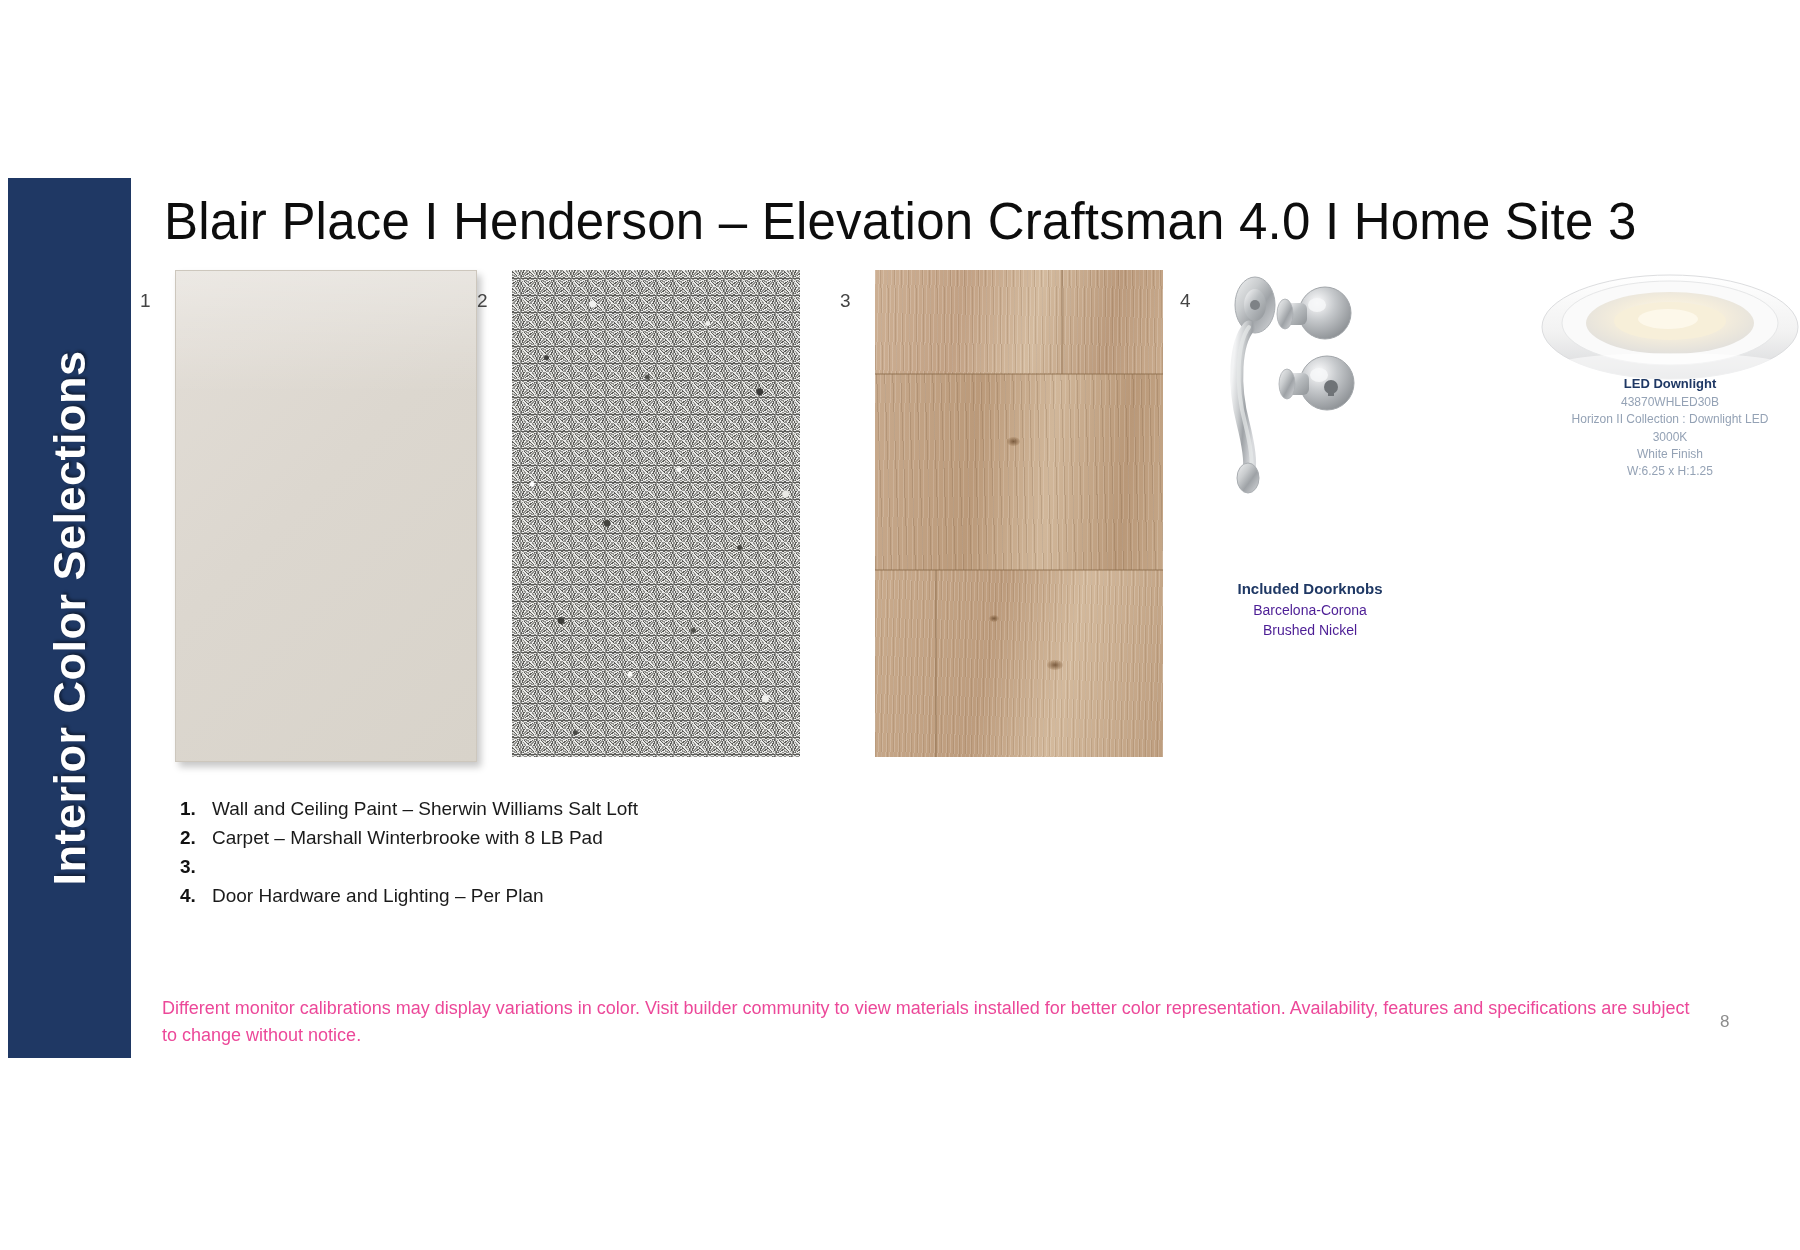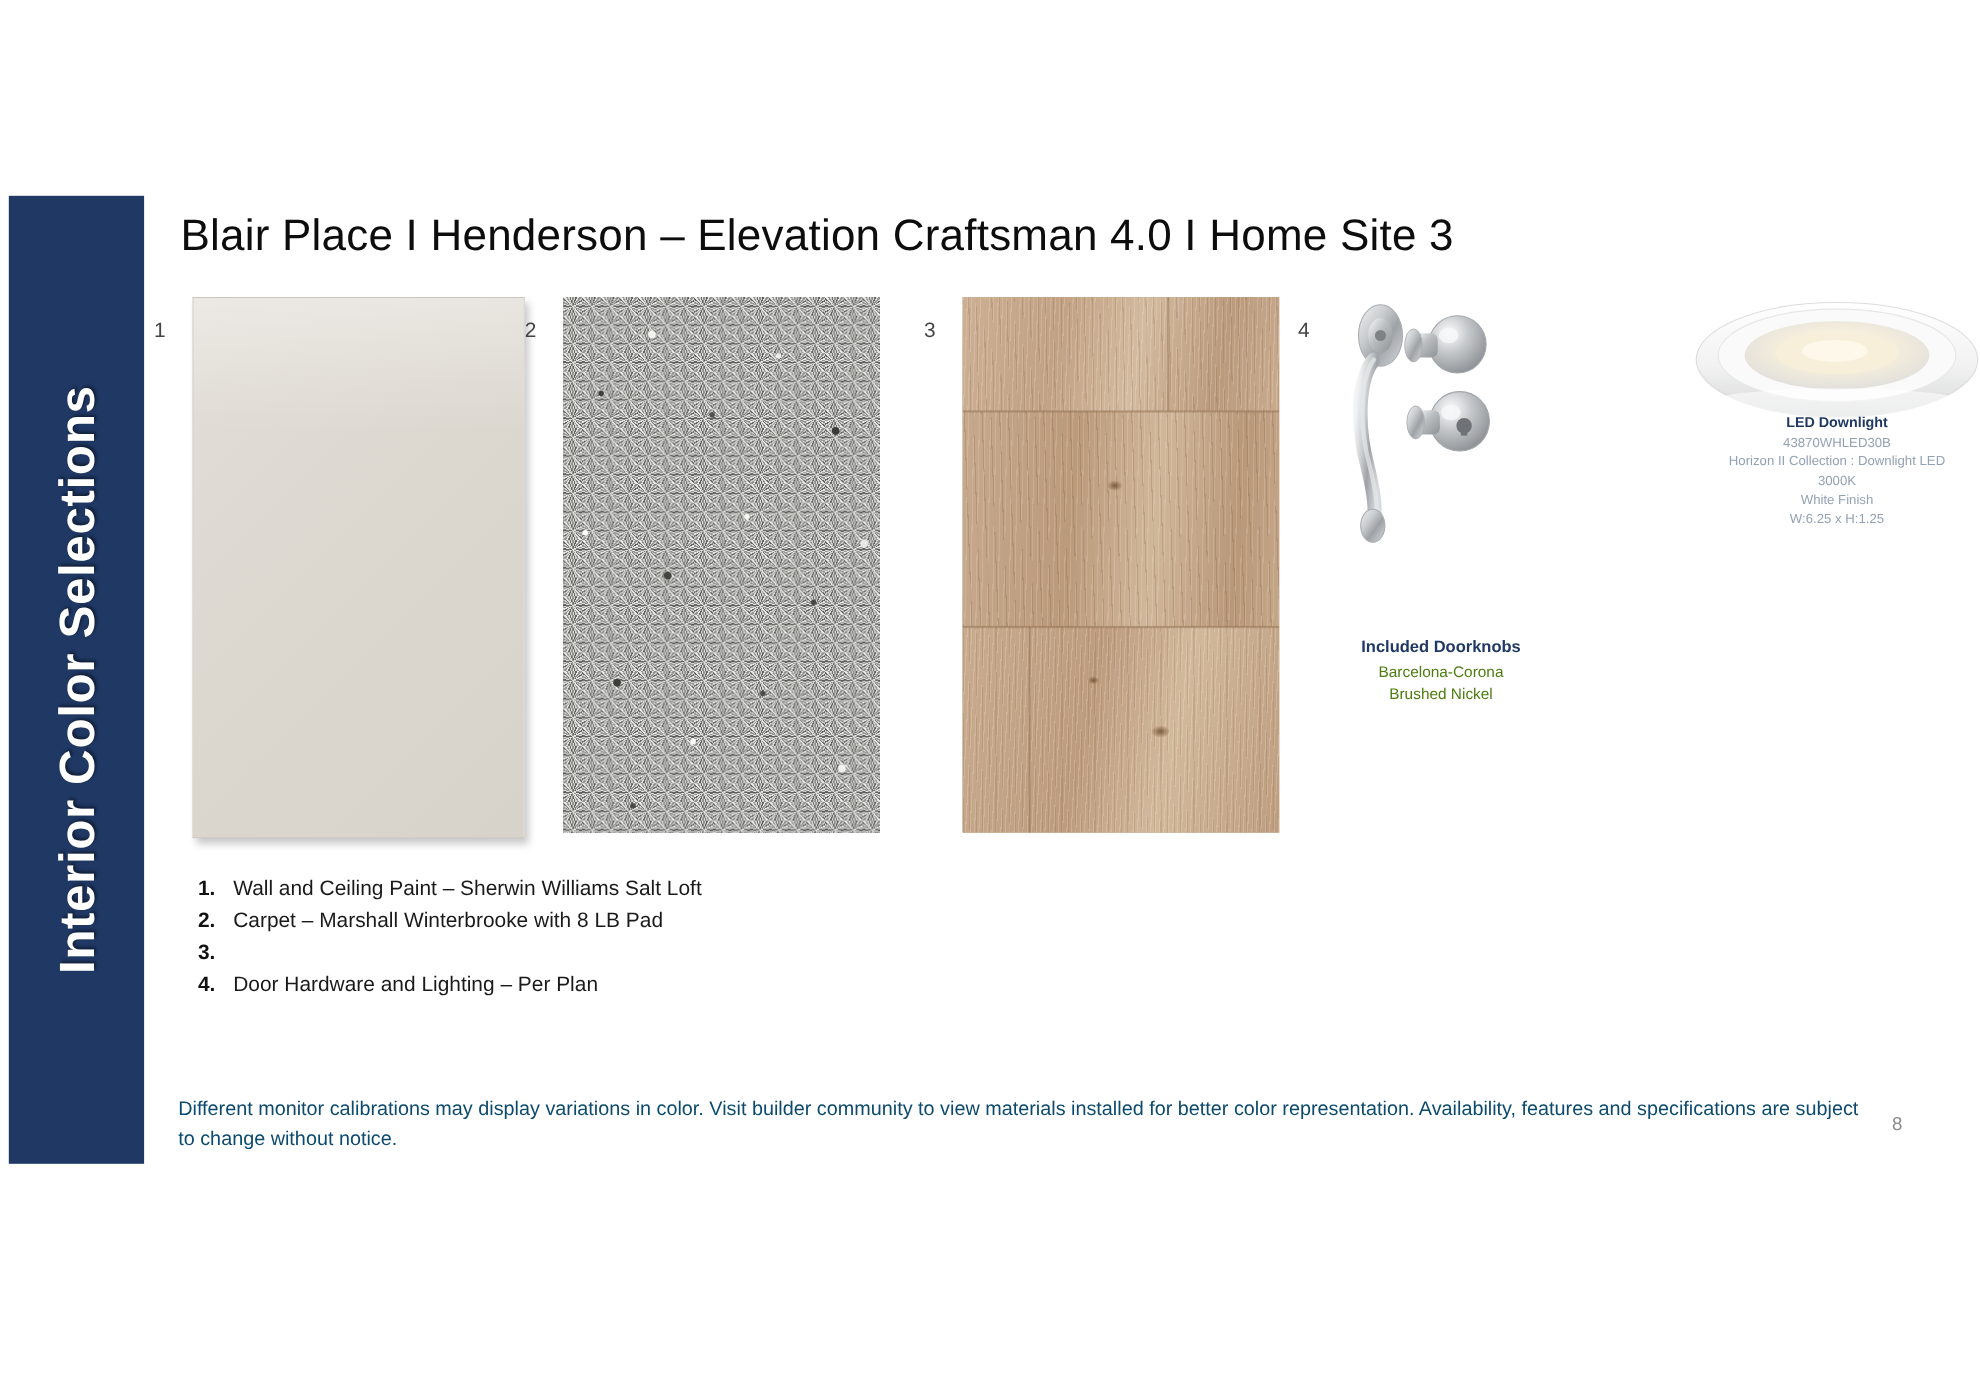--- a/index.html
+++ b/index.html
@@ -37,21 +37,21 @@
     letter-spacing: 0.5px;
     text-shadow: 2px 2px 3px rgba(0,0,0,0.45);
     font-family: "Liberation Sans", sans-serif;
   }
 
   
   .page-title {
     position: absolute;
     left: 164px;
     top: 192px;
-    font-size: 40px;
+    font-size: 51px;
     font-weight: 400;
     color: #0d0d0d;
     letter-spacing: 0.2px;
     white-space: nowrap;
     font-family: "Liberation Sans", sans-serif;
   }
 
   
   .swatch-row {
     position: absolute;
@@ -186,21 +186,21 @@
   .caption-head {
     font-size: 15px;
     font-weight: bold;
     color: #1f3864;
     text-align: center;
     line-height: 1.45;
     font-family: "Liberation Sans", sans-serif;
   }
   .caption-line {
     font-size: 14px;
-    color: #4d7c0f;
+    color: #4c1d95;
     text-align: center;
     line-height: 1.45;
     font-family: "Liberation Sans", sans-serif;
   }
   .caption-head.led { color: #1f3864; font-size: 13px; }
   .caption-line.led { font-size: 12px; color: #94a2b5; }
 
   
   .list-block {
     position: absolute;
@@ -236,21 +236,21 @@
   }
 
   
   .footer {
     position: absolute;
     left: 162px;
     top: 995px;
     width: 1545px;
     font-size: 18px;
     line-height: 1.5;
-    color: #0c4a6e;
+    color: #ec4899;
     font-family: "Liberation Sans", sans-serif;
   }
   .page-number {
     position: absolute;
     left: 1720px;
     top: 1012px;
     font-size: 17px;
     color: #8c8c8c;
     font-family: "Liberation Sans", sans-serif;
   }

